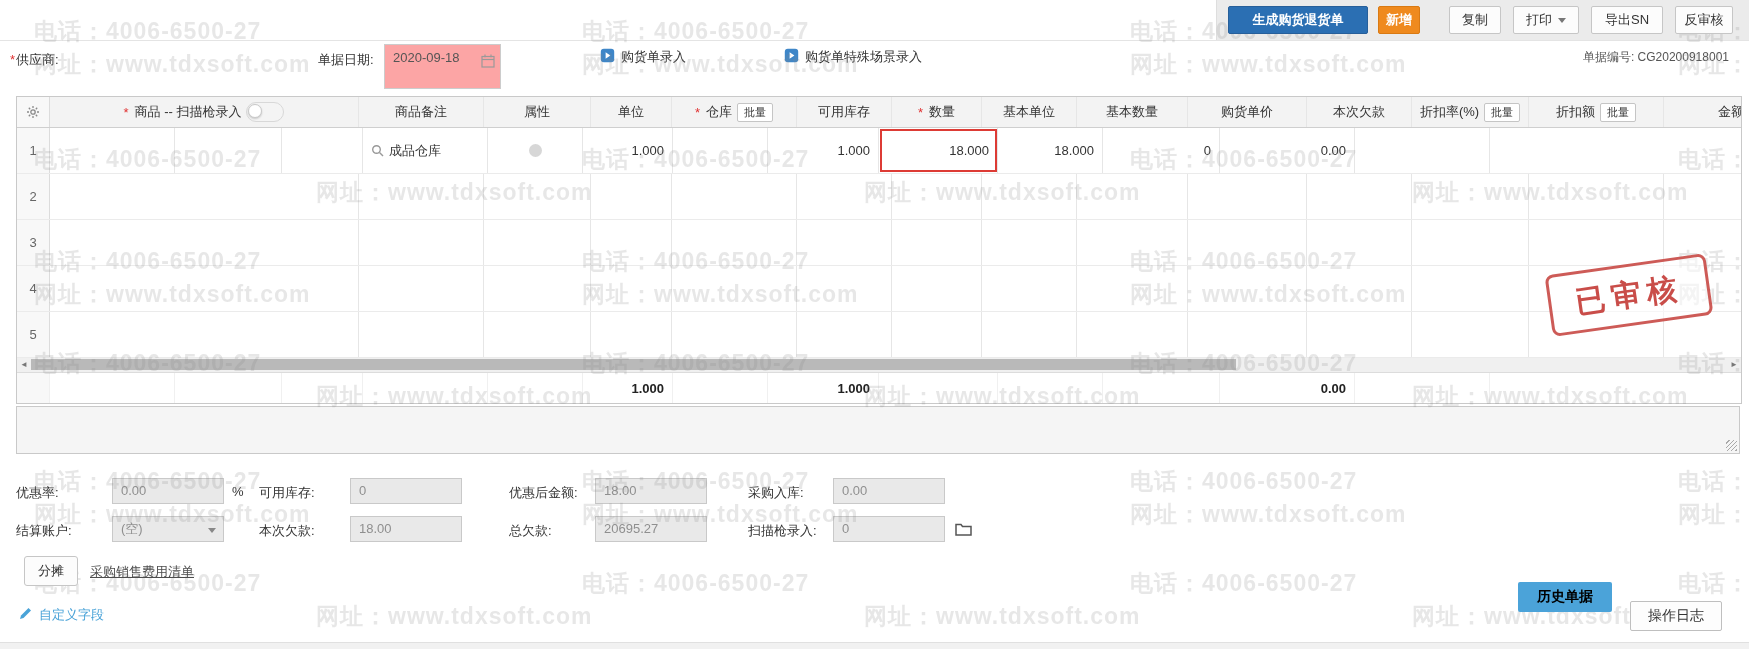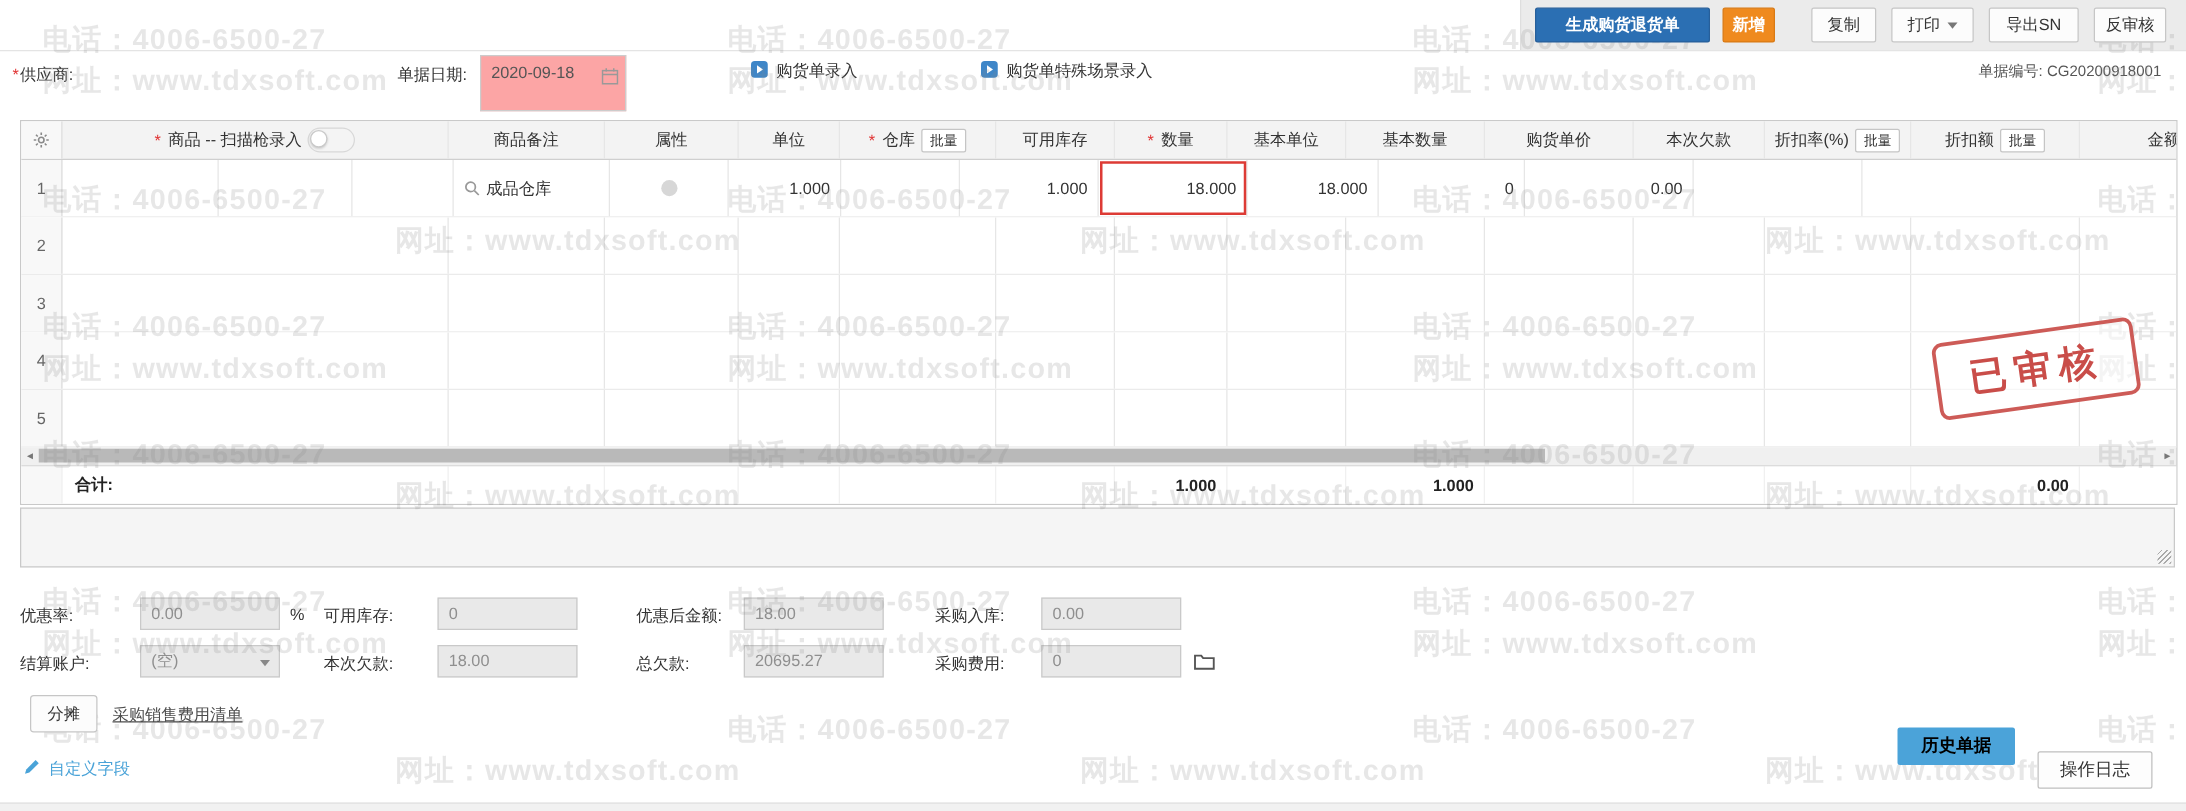--- a/index.html
+++ b/index.html
@@ -302,21 +302,20 @@
         <div class="g-cell r" style="width: 135px;"></div>
         <div class="g-cell r" style="width: 135px;"></div>
       </div>
       <div class="hscroll">
         <span class="sbarr l">◄</span>
         <div class="sbthumb"></div>
         <span class="sbarr rr">►</span>
       </div>
       <div class="g-row g-total">
         <div class="g-cell g-num" style="width: 33px;"></div>
-        <div class="g-cell tlabel" style="width: 309px;">合计:</div>
         <div class="g-cell" style="width: 125px;"></div>
         <div class="g-cell" style="width: 107px;"></div>
         <div class="g-cell" style="width: 81px;"></div>
         <div class="g-cell" style="width: 125px;"></div>
         <div class="g-cell" style="width: 95px;"></div>
         <div class="g-cell r tval" style="width: 90px;">1.000</div>
         <div class="g-cell" style="width: 95px;"></div>
         <div class="g-cell r tval" style="width: 111px;">1.000</div>
         <div class="g-cell r" style="width: 119px;"></div>
         <div class="g-cell r" style="width: 105px;"></div>
@@ -339,21 +338,21 @@
       <div class="plabel" style="left: 509px; top: 484px;">优惠后金额:</div>
       <div class="pinput" style="left: 595px; top: 478px;"><span class="pval">18.00</span></div>
       <div class="plabel" style="left: 748px; top: 484px;">采购入库:</div>
       <div class="pinput" style="left: 833px; top: 478px;"><span class="pval">0.00</span></div>
       <div class="plabel" style="left: 16px; top: 522px;">结算账户:</div>
       <div class="pinput" style="left: 112px; top: 516px;"><span class="pval">(空)</span><span class="caret"></span></div>
       <div class="plabel" style="left: 259px; top: 522px;">本次欠款:</div>
       <div class="pinput" style="left: 350px; top: 516px;"><span class="pval">18.00</span></div>
       <div class="plabel" style="left: 509px; top: 522px;">总欠款:</div>
       <div class="pinput" style="left: 595px; top: 516px;"><span class="pval">20695.27</span></div>
-      <div class="plabel" style="left: 748px; top: 522px;">采购费用:</div>
+      <div class="plabel" style="left: 748px; top: 522px;">扫描枪录入:</div>
       <div class="pinput" style="left: 833px; top: 516px;"><span class="pval">0</span></div>
       <span class="folder" style="left: 955px; top: 522px;"><svg width="17" height="14" viewBox="0 0 17 14">
           <path d="M1 2.5h5l1.5 2H16v8.5H1z" fill="none" stroke="#555" stroke-width="1.5"></path>
         </svg></span>
     </div>
 
   <div id="share">分摊</div>
   <div id="expense">采购销售费用清单</div>
 
   <div id="custom">

